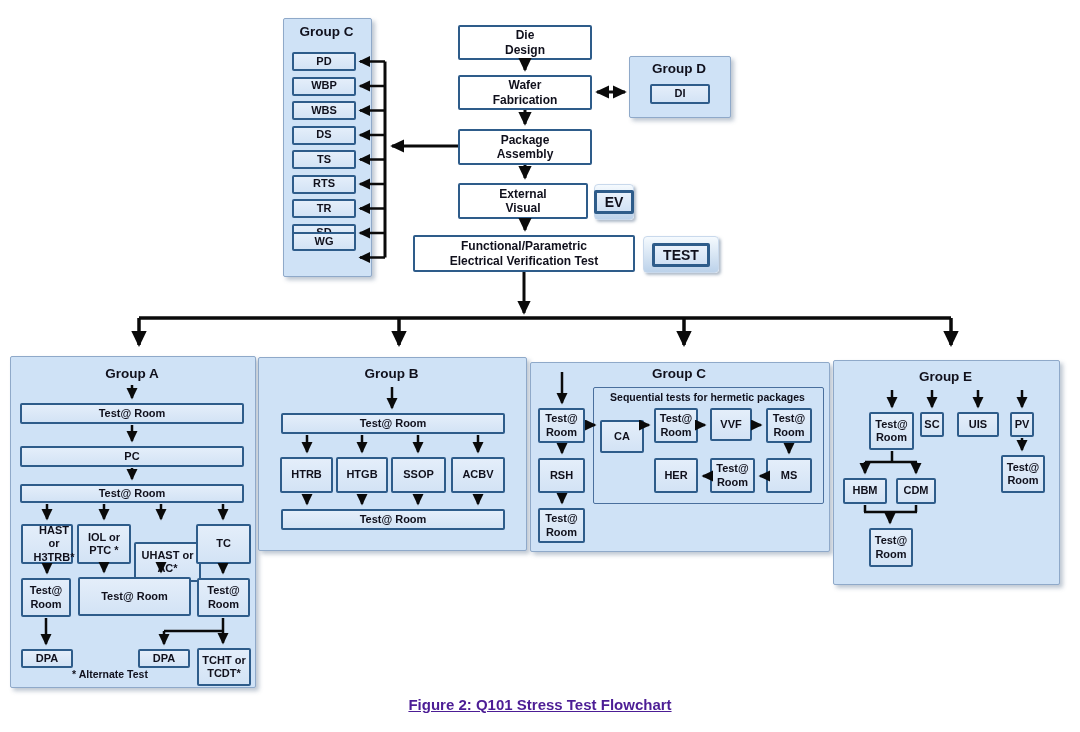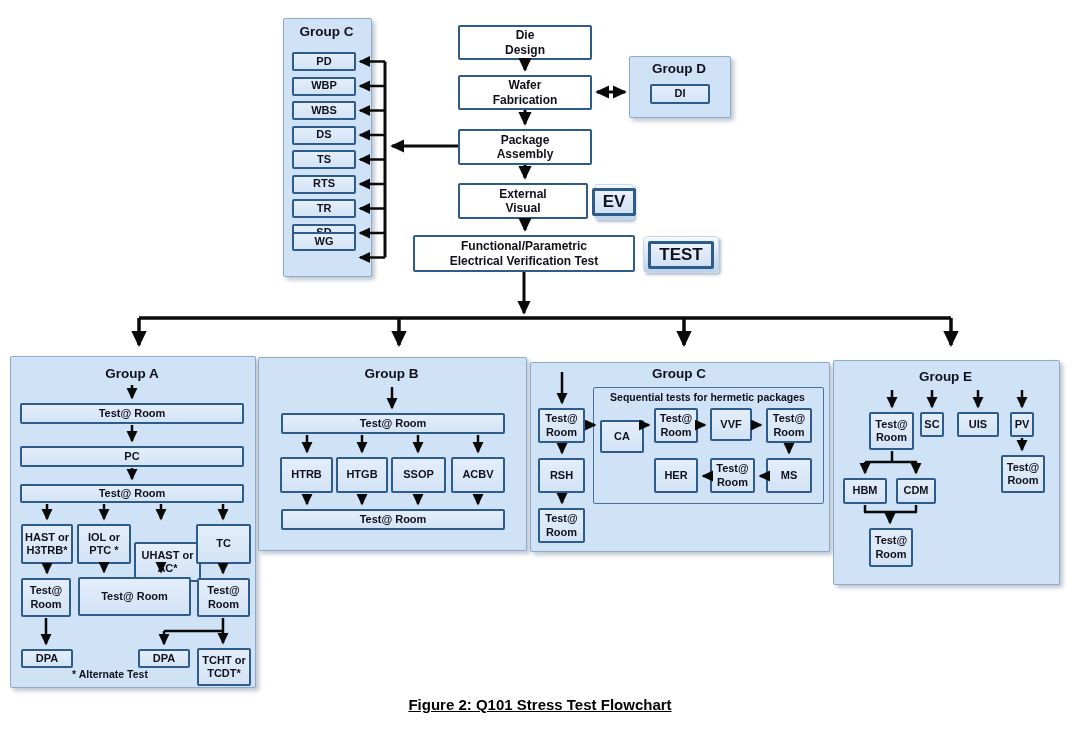--- a/index.html
+++ b/index.html
@@ -12,24 +12,24 @@
   .stitle{position:absolute;font-weight:bold;font-size:10.5px;text-align:center;color:#10101c;}
   .box{position:absolute;background:linear-gradient(#e4eefa,#d3e3f5);border:2px solid #2e5c8a;
        border-radius:2px;display:flex;align-items:center;justify-content:center;text-align:center;
        font-weight:bold;font-size:11px;line-height:1.2;white-space:pre-line;color:#10101c;box-sizing:border-box;}
   .wbox{background:#ffffff;font-size:12px;}
   .sm{font-size:11px;}
   .badge{position:absolute;background:linear-gradient(#f5fafe,#bcd2ea);border:1px solid #c9d9ec;
          border-radius:4px;box-shadow:2px 2px 3px rgba(110,130,155,.55);
          display:flex;align-items:center;justify-content:center;box-sizing:border-box;}
   .badge-in{background:linear-gradient(#e9f1fb,#d1e1f4);border:3px solid #2e5c8a;border-radius:2px;
-            font-weight:bold;font-size:17px;padding:1px 8px;color:#10101c;}
+            font-weight:bold;font-size:14px;padding:1px 8px;color:#10101c;}
   .note{position:absolute;font-weight:bold;font-size:10.5px;text-align:center;color:#10101c;}
   .caption{position:absolute;left:0;right:0;top:696px;text-align:center;font-weight:bold;
-           font-size:15px;text-decoration:underline;color:#000000;}
+           font-size:15px;text-decoration:underline;color:#4c1d95;}
   svg.wires{position:absolute;left:0;top:0;pointer-events:none;}
 </style>
 </head>
 <body>
 
 <div id="stage">
 
   <div class="panel" style="left:283px;top:18px;width:87px;height:257px;"></div>
   <div class="gtitle" style="left:283px;top:24px;width:87px;">Group C</div>
   <div class="box" style="left:292px;top:52px;width:64px;height:19px;">PD</div>
@@ -61,21 +61,21 @@
 Electrical Verification Test</div>
   <div class="badge" style="left:643px;top:236px;width:76px;height:37px;">
     <span class="badge-in">TEST</span>
   </div>
 
   <div class="panel" style="left:10px;top:356px;width:244px;height:330px;"></div>
   <div class="gtitle" style="left:10px;top:366px;width:244px;">Group A</div>
   <div class="box" style="left:20px;top:403px;width:224px;height:21px;">Test@ Room</div>
   <div class="box" style="left:20px;top:446px;width:224px;height:21px;">PC</div>
   <div class="box" style="left:20px;top:484px;width:224px;height:19px;">Test@ Room</div>
-  <div class="box sm" style="left:21px;top:524px;width:52px;height:40px;">HAST or
+  <div class="box sm" style="left:21px;top:524px;width:52px;height:40px;padding-left:14px;">HAST or
 H3TRB*</div>
   <div class="box sm" style="left:77px;top:524px;width:54px;height:40px;">IOL or
 PTC *</div>
   <div class="box sm" style="left:134px;top:542px;width:67px;height:40px;">UHAST or
 AC*</div>
   <div class="box sm" style="left:196px;top:524px;width:55px;height:40px;">TC</div>
   <div class="box sm" style="left:21px;top:578px;width:50px;height:39px;">Test@
 Room</div>
   <div class="box sm" style="left:78px;top:577px;width:113px;height:39px;">Test@ Room</div>
   <div class="box sm" style="left:197px;top:578px;width:53px;height:39px;">Test@

